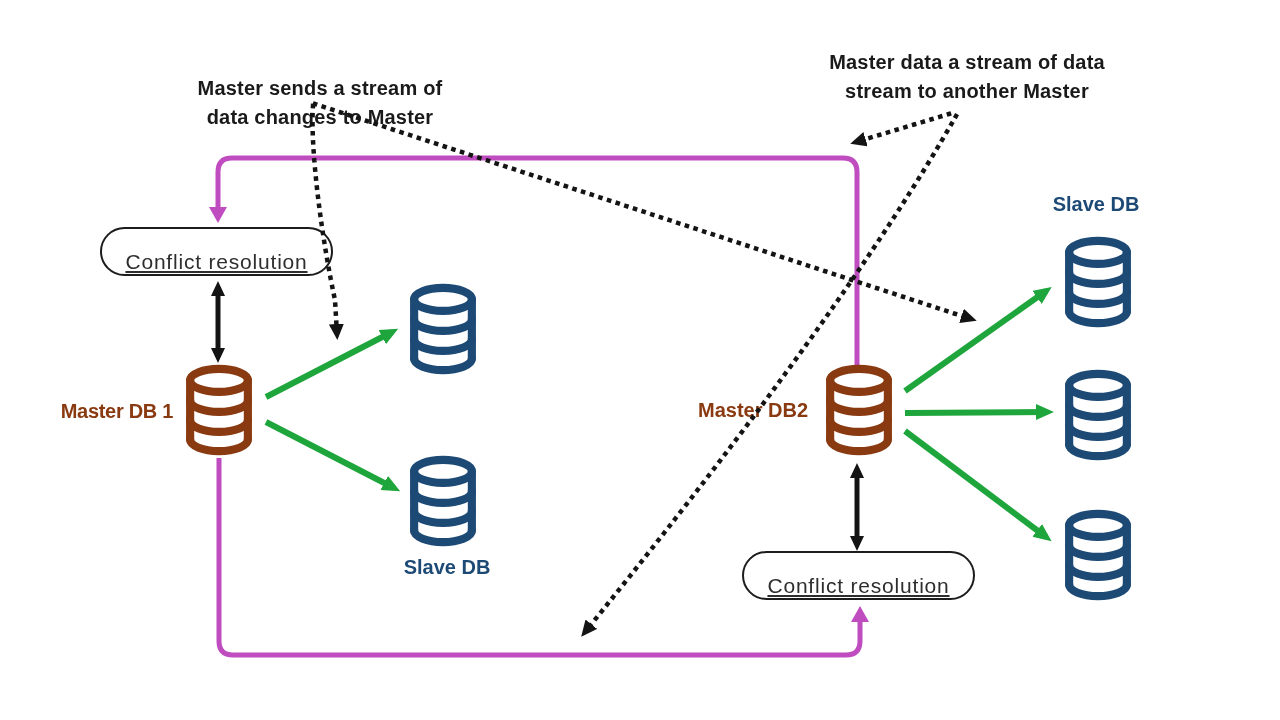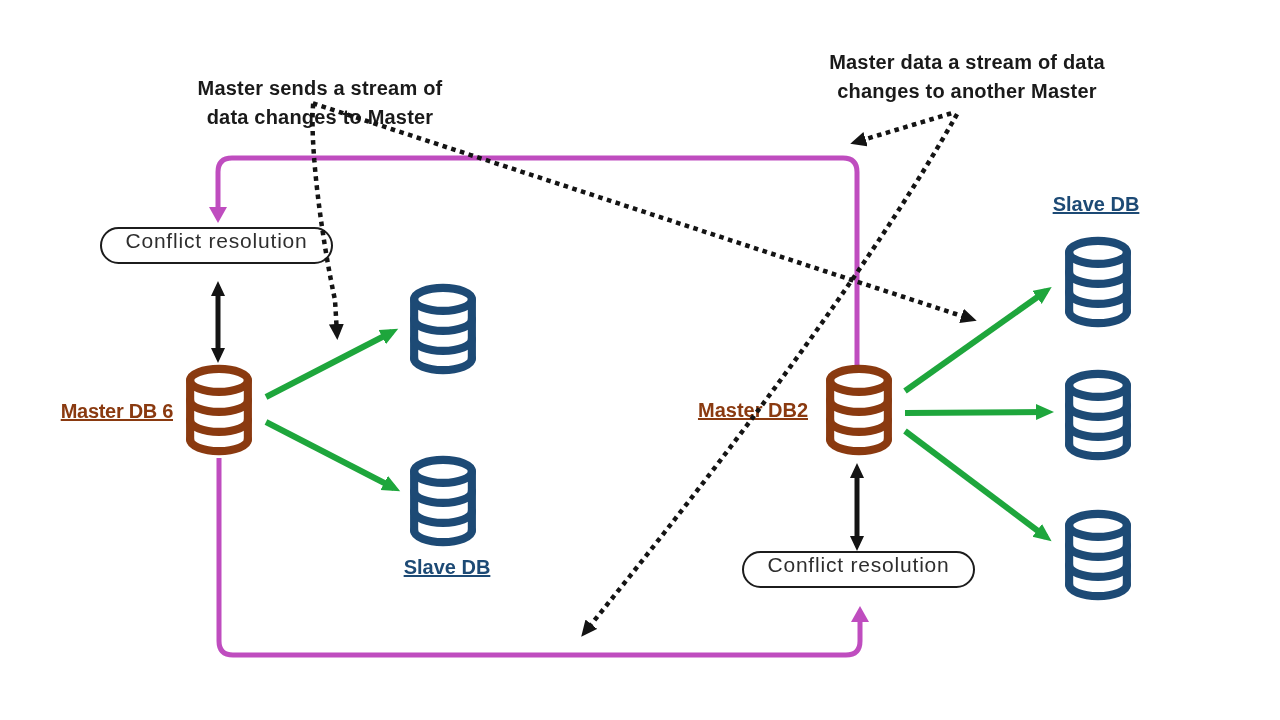--- a/index.html
+++ b/index.html
@@ -14,58 +14,58 @@
   .canvas{position:relative;width:1280px;height:720px;background:var(--bg,#fff);}
   .labels-layer{position:absolute;inset:0;z-index:1;}
   .svg-layer{position:absolute;inset:0;z-index:2;pointer-events:none;}
   .annotation{
     position:absolute;text-align:center;font-weight:700;font-size:20px;
     line-height:29px;color:var(--text-dark,#1a1a1a);letter-spacing:0.2px;
   }
   .annotation-left{left:155px;top:43px;width:330px;margin-top:31px;}
   .annotation-right{left:792px;top:48px;width:350px;}
   .conflict-box{
-    position:absolute;width:233px;height:37px;background:#fff;
+    position:absolute;width:233px;height:49px;background:#fff;
     border:2.5px solid #1c1c1c;border-radius:27px;display:flex;
-    align-items:flex-start;justify-content:center;font-size:21px;
-    color:var(--conflict-text,#2e2e2e);letter-spacing:0.8px;box-sizing:border-box;
+    align-items:flex-end;justify-content:center;font-size:21px;
+    color:var(--conflict-text,#2e2e2e);letter-spacing:0.8px;box-sizing:border-box;text-decoration:underline;
   }
   .conflict-left{left:100px;top:227px;}
   .conflict-right{left:742px;top:551px;}
-  .db-label{position:absolute;font-weight:800;font-size:20px;text-decoration:underline;}
+  .db-label{position:absolute;font-weight:800;font-size:20px;}
   .master-label{color:var(--brown,#8a3a10);}
   .slave-label{color:var(--blue,#1d4a75);}
   .master1-label{left:48px;top:400px;width:125px;text-align:right;letter-spacing:-0.3px;}
   .master2-label{left:690px;top:399px;width:126px;text-align:center;}
   .slave-label-left{left:385px;top:556px;width:124px;text-align:center;}
   .slave-label-right{left:1034px;top:193px;width:124px;text-align:center;}
 </style>
 </head>
 <body>
 
 <div class="canvas">
 
   <div class="labels-layer">
     <div class="annotation annotation-left">
       <span style="display:block">Master sends a stream of</span>
       <span style="display:block">data changes to Master</span>
     </div>
     <div class="annotation annotation-right">
       <span style="display:block">Master data a stream of data</span>
-      <span style="display:block">changes to another Master</span>
+      <span style="display:block">stream to another Master</span>
     </div>
 
     <div class="conflict-box conflict-left">
       <span>Conflict resolution</span>
     </div>
     <div class="conflict-box conflict-right">
       <span>Conflict resolution</span>
     </div>
 
-    <div class="db-label master-label master1-label">Master DB 6</div>
+    <div class="db-label master-label master1-label">Master DB 1</div>
     <div class="db-label master-label master2-label">Master DB2</div>
     <div class="db-label slave-label slave-label-left">Slave DB</div>
     <div class="db-label slave-label slave-label-right">Slave DB</div>
   </div>
 
   <svg class="svg-layer" width="1280" height="720" viewBox="0 0 1280 720">
     <defs>
       <symbol id="db-icon" viewBox="0 0 100 124">
         <g fill="none" stroke-width="11" stroke-linecap="round">
           <ellipse cx="50" cy="22" rx="39" ry="15.5"></ellipse>

